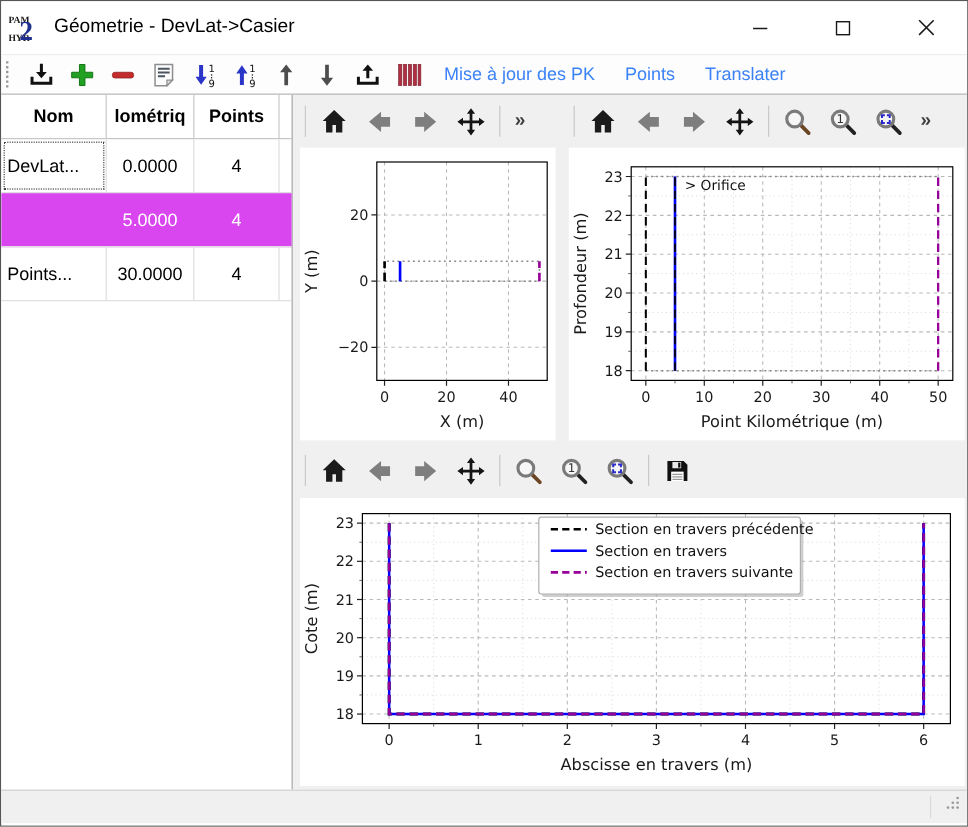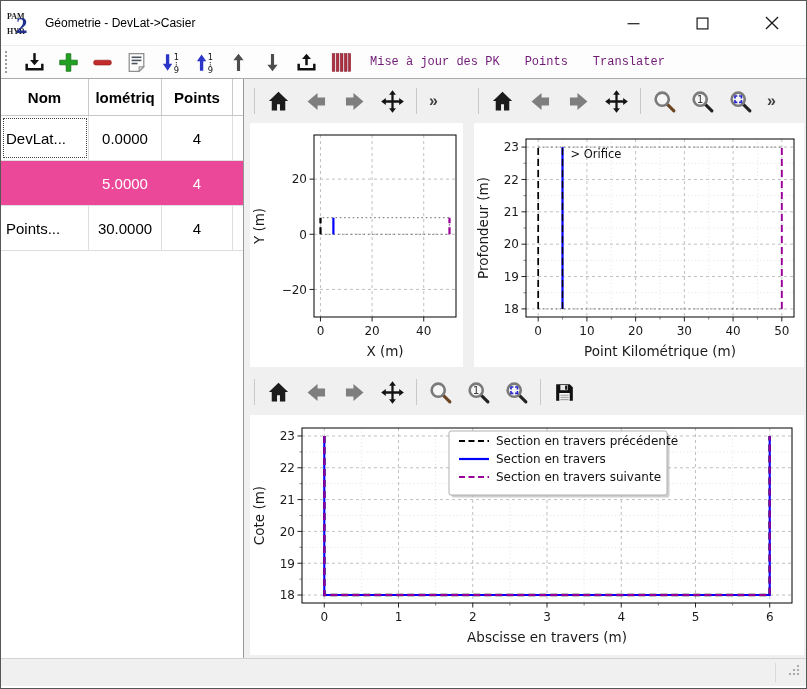--- a/index.html
+++ b/index.html
@@ -5,44 +5,44 @@
   html,body{margin:0;padding:0;background:#cfcfcf;}
   *{box-sizing:border-box;}
   .window{
     width:807px;height:689px;margin:0;position:relative;
     border:1px solid #565656;background:#ffffff;
     font-family:"Liberation Sans",sans-serif;color:#000;overflow:hidden;
   }
   
   .titlebar{height:44px;display:flex;align-items:center;padding-left:6px;background:#fff;}
   .app-icon{width:30px;height:26px;display:inline-flex;}
-  .title{font-size:12px;margin-left:8px;white-space:nowrap;}
+  .title{font-size:16px;margin-left:8px;white-space:nowrap;}
   .win-controls{margin-left:auto;display:flex;height:100%;}
   .wbtn{width:69px;height:100%;display:flex;align-items:center;justify-content:center;cursor:default;}
   
   .toolbar{height:34px;border-top:1px solid #ededed;border-bottom:1px solid #ababab;
     display:flex;align-items:center;gap:7px;padding:0 6px 0 4px;background:#fdfdfd;}
   .tb-handle{width:5px;height:22px;border-left:2px dotted #9a9a9a;margin-right:4px;}
   .tb-btn{width:27px;height:27px;display:inline-flex;align-items:center;justify-content:center;}
-  .tb-text{font-family:Liberation Mono, monospace;font-size:12px;background:none;border:none;
-    padding:4px 9px;color:#701a75;white-space:nowrap;}
+  .tb-text{font-family:Liberation Sans, sans-serif;font-size:15px;background:none;border:none;
+    padding:4px 9px;color:#3b82f6;white-space:nowrap;}
   
   .main{display:flex;height:579px;}
   .table-panel{width:243px;border-right:1px solid #989898;background:#fff;
     display:flex;flex-direction:column;font-size:15px;}
   .thead{display:flex;height:37px;border-bottom:1px solid #c6c6c6;}
   .th{display:flex;align-items:center;justify-content:center;font-weight:bold;
     border-right:1px solid #c9c9c9;overflow:hidden;white-space:nowrap;}
   .c-nom{width:88px;} .c-pk{width:73px;} .c-pts{width:71px;}
   .tr{display:flex;height:45px;border-bottom:1px solid #dedede;}
   .td{display:flex;align-items:center;justify-content:center;border-right:1px solid #dedede;
     overflow:hidden;white-space:nowrap;}
   .td.c-nom{justify-content:flex-start;padding-left:5px;}
   .td.filler{flex:1;border-right:none;}
-  .tr.selected{background:#ec4899;color:#fff;}
+  .tr.selected{background:#d946ef;color:#fff;}
   .tr.selected .td{border-right-color:transparent;}
   .focus-cell{outline:1px dotted #444;outline-offset:-3px;}
   
   .plots{position:relative;flex:1;background:#f0f0f0;overflow:hidden;}
   .plot-panel{position:absolute;}
   #panel-trace{left:0;top:0;width:224px;height:290px;}
   #panel-profile{left:224px;top:0;right:0;height:290px;}
   #panel-section{left:0;top:290px;right:0;bottom:0;}
   .nav-toolbar{height:44px;display:flex;align-items:center;gap:9px;padding-left:10px;}
   #panel-section .nav-toolbar{height:46px;}

